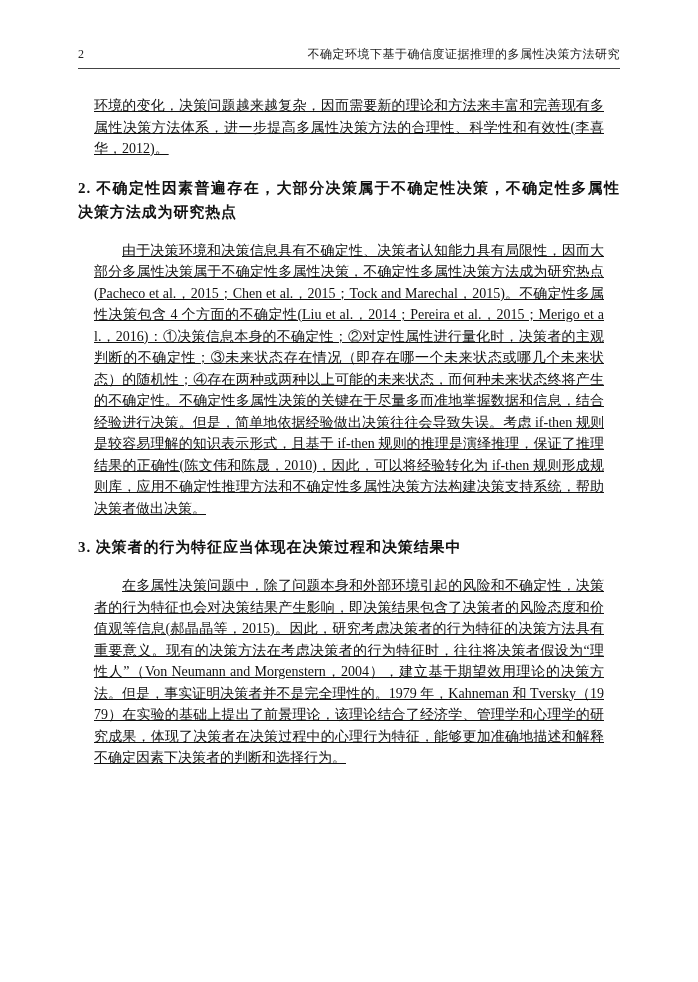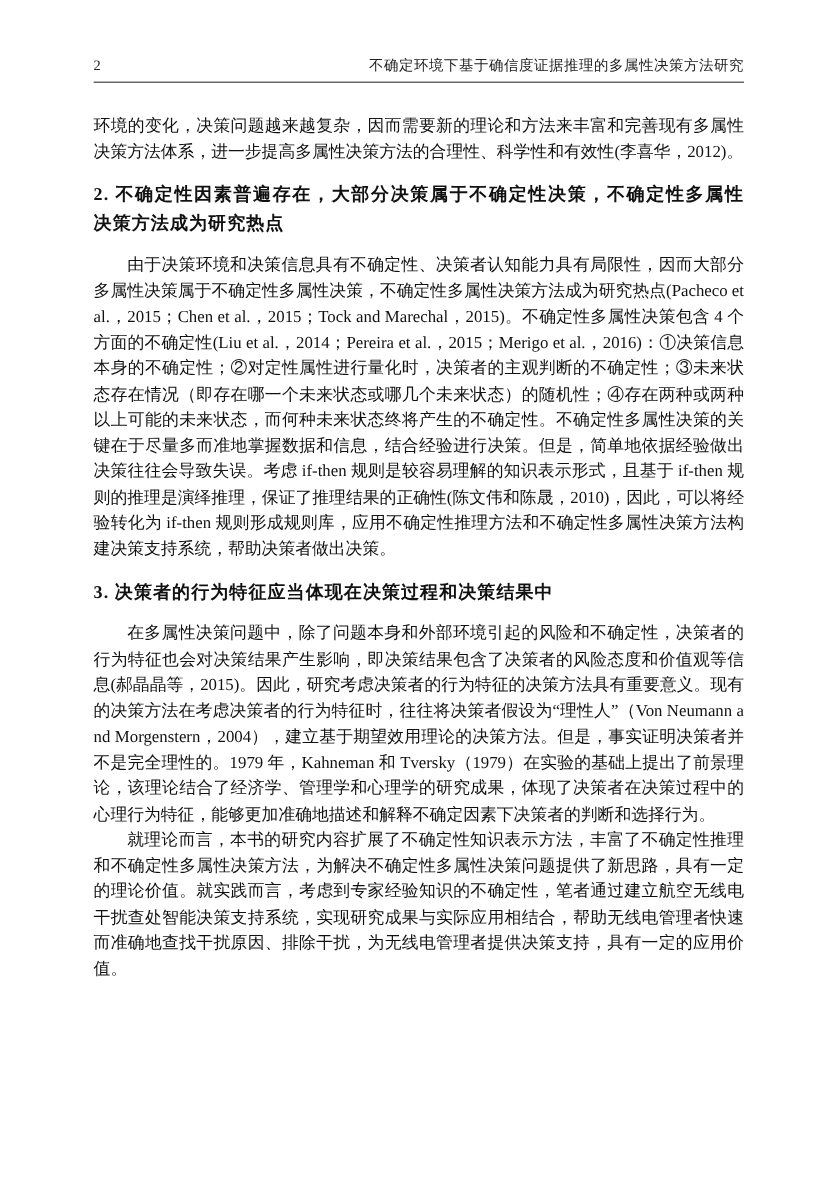--- a/index.html
+++ b/index.html
@@ -41,22 +41,23 @@
     border-top: 1.2px solid #444;
     margin: 0 0 26px 0;
   }
   .body-text {
     width: 542px;
   }
   .para {
     font-size: 14px;
     line-height: 21.5px;
     text-align: justify;
-    margin: 0;
+    margin: 16px;
     word-break: break-all;
+    text-decoration: underline;
   }
   .para.indent {
     text-indent: 2em;
   }
   .heading {
     font-size: 15px;
     font-weight: bold;
     line-height: 24px;
     text-align: justify;
     letter-spacing: 0.06em;
@@ -82,17 +83,16 @@
 
     <h3 class="heading">2. 不确定性因素普遍存在，大部分决策属于不确定性决策，不确定性多属性决策方法成为研究热点</h3>
 
     <p class="para indent">由于决策环境和决策信息具有不确定性、决策者认知能力具有局限性，因而大部分多属性决策属于不确定性多属性决策，不确定性多属性决策方法成为研究热点(Pacheco et al.，2015；Chen et al.，2015；Tock and Marechal，2015)。不确定性多属性决策包含 4 个方面的不确定性(Liu et al.，2014；Pereira et al.，2015；Merigo et al.，2016)：①决策信息本身的不确定性；②对定性属性进行量化时，决策者的主观判断的不确定性；③未来状态存在情况（即存在哪一个未来状态或哪几个未来状态）的随机性；④存在两种或两种以上可能的未来状态，而何种未来状态终将产生的不确定性。不确定性多属性决策的关键在于尽量多而准地掌握数据和信息，结合经验进行决策。但是，简单地依据经验做出决策往往会导致失误。考虑 if-then 规则是较容易理解的知识表示形式，且基于 if-then 规则的推理是演绎推理，保证了推理结果的正确性(陈文伟和陈晟，2010)，因此，可以将经验转化为 if-then 规则形成规则库，应用不确定性推理方法和不确定性多属性决策方法构建决策支持系统，帮助决策者做出决策。</p>
 
     <h3 class="heading">3. 决策者的行为特征应当体现在决策过程和决策结果中</h3>
 
     <p class="para indent">在多属性决策问题中，除了问题本身和外部环境引起的风险和不确定性，决策者的行为特征也会对决策结果产生影响，即决策结果包含了决策者的风险态度和价值观等信息(郝晶晶等，2015)。因此，研究考虑决策者的行为特征的决策方法具有重要意义。现有的决策方法在考虑决策者的行为特征时，往往将决策者假设为“理性人”（Von Neumann and Morgenstern，2004），建立基于期望效用理论的决策方法。但是，事实证明决策者并不是完全理性的。1979 年，Kahneman 和 Tversky（1979）在实验的基础上提出了前景理论，该理论结合了经济学、管理学和心理学的研究成果，体现了决策者在决策过程中的心理行为特征，能够更加准确地描述和解释不确定因素下决策者的判断和选择行为。</p>
 
 
-    <p class="para indent">就理论而言，本书的研究内容扩展了不确定性知识表示方法，丰富了不确定性推理和不确定性多属性决策方法，为解决不确定性多属性决策问题提供了新思路，具有一定的理论价值。就实践而言，考虑到专家经验知识的不确定性，笔者通过建立航空无线电干扰查处智能决策支持系统，实现研究成果与实际应用相结合，帮助无线电管理者快速而准确地查找干扰原因、排除干扰，为无线电管理者提供决策支持，具有一定的应用价值。</p>
 
   </div>
 
 </div>
 
 </body></html>

